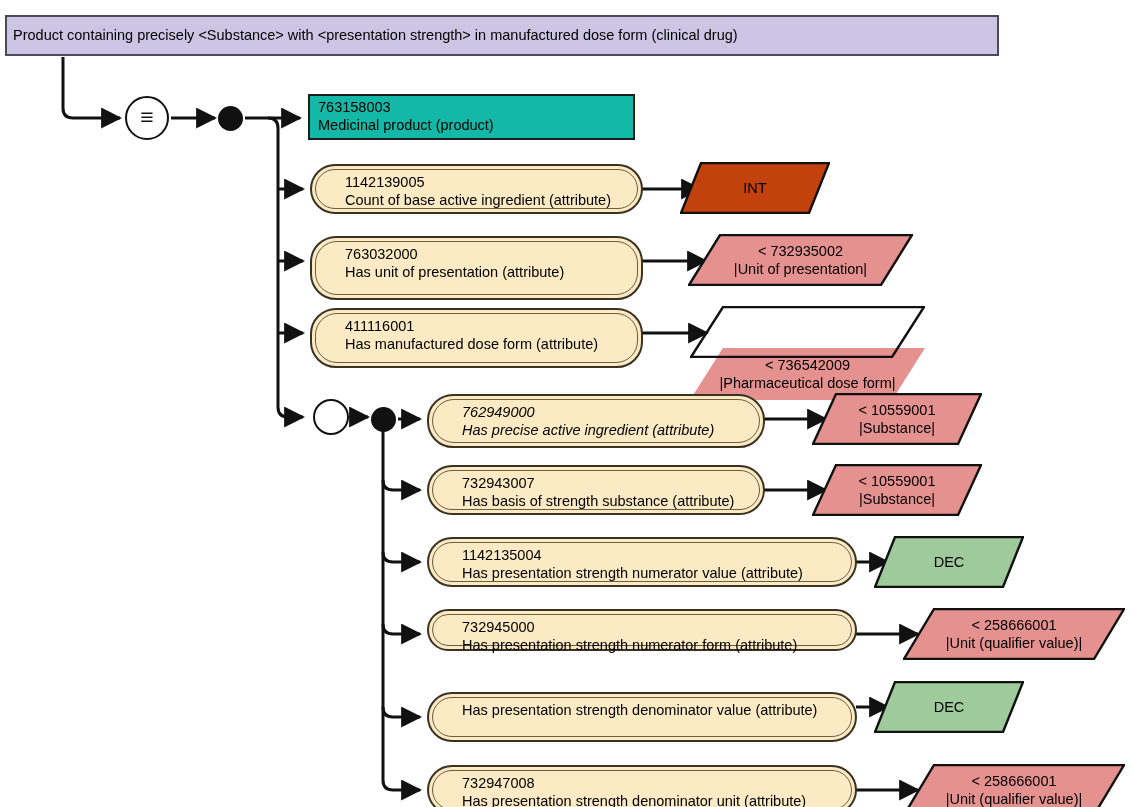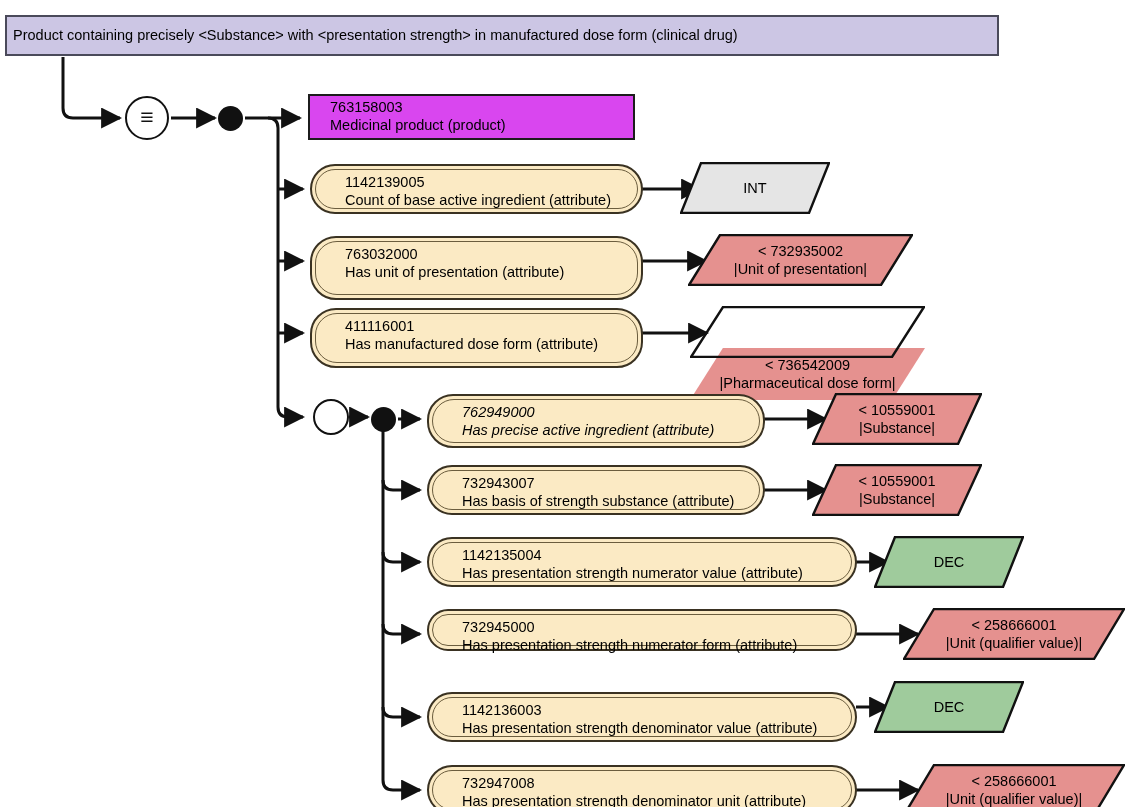--- a/index.html
+++ b/index.html
@@ -44,24 +44,24 @@
   .focus-bar .txt {
     font-size: 14.5px;
     color: #000;
     white-space: nowrap;
     line-height: 1.1;
   }
 
   
   .concept-box {
     position: absolute;
-    background: #d946ef;
+    background: #14b8a6;
     border: 2px solid #1c1c1c;
     box-sizing: border-box;
-    padding: 3px 6px 4px 20px;
+    padding: 3px 6px 4px 8px;
   }
   .concept-box .line {
     font-size: 14.5px;
     color: #000;
     line-height: 1.24;
     white-space: nowrap;
   }
 
   
   .attr-box {
@@ -213,21 +213,21 @@
     <div class="line">763158003</div>
     <div class="line">Medicinal product (product)</div>
   </div>
 
   <div class="attr-box" style="left:310px; top:164px; width:333px; height:50px;">
     <div class="inner">
       <div class="line">1142139005</div>
       <div class="line">Count of base active ingredient (attribute)</div>
     </div>
   </div>
-  <div class="value-node" style="left:680px; top:162px; width:150px; height:52px; background:#e5e5e5;">
+  <div class="value-node" style="left:680px; top:162px; width:150px; height:52px; background:#c2410c;">
     <div class="line">INT</div>
   </div>
   <svg class="pgram-outline" style="left:680px; top:162px;" width="150" height="52">
     <polygon points="21,1 149,1 129,51 1,51" fill="none" stroke="#111" stroke-width="2.4"></polygon>
   </svg>
 
   <div class="attr-box" style="left:310px; top:236px; width:333px; height:64px;">
     <div class="inner">
       <div class="line">763032000</div>
       <div class="line">Has unit of presentation (attribute)</div>
@@ -305,21 +305,20 @@
   <div class="value-node" style="left:903px; top:608px; width:222px; height:52px; background:#e5918f;">
     <div class="line">&lt; 258666001</div>
     <div class="line">|Unit (qualifier value)|</div>
   </div>
   <svg class="pgram-outline" style="left:903px; top:608px;" width="222" height="52">
     <polygon points="31,1 221,1 191,51 1,51" fill="none" stroke="#111" stroke-width="2.4"></polygon>
   </svg>
 
   <div class="attr-box" style="left:427px; top:692px; width:430px; height:50px;">
     <div class="inner">
-      <div class="line">1142136003</div>
       <div class="line">Has presentation strength denominator value (attribute)</div>
     </div>
   </div>
   <div class="value-node" style="left:874px; top:681px; width:150px; height:52px; background:#9fcb9c;">
     <div class="line">DEC</div>
   </div>
   <svg class="pgram-outline" style="left:874px; top:681px;" width="150" height="52">
     <polygon points="21,1 149,1 129,51 1,51" fill="none" stroke="#111" stroke-width="2.4"></polygon>
   </svg>
 

